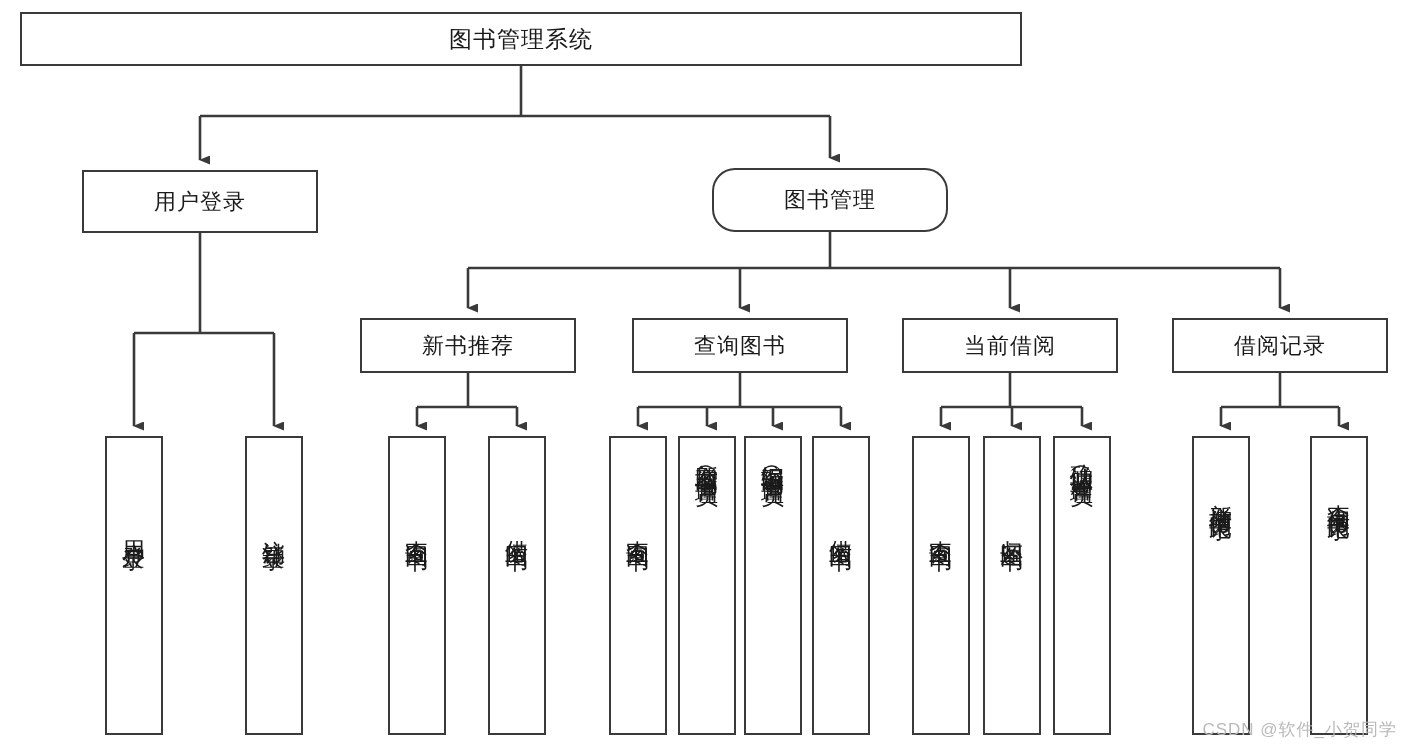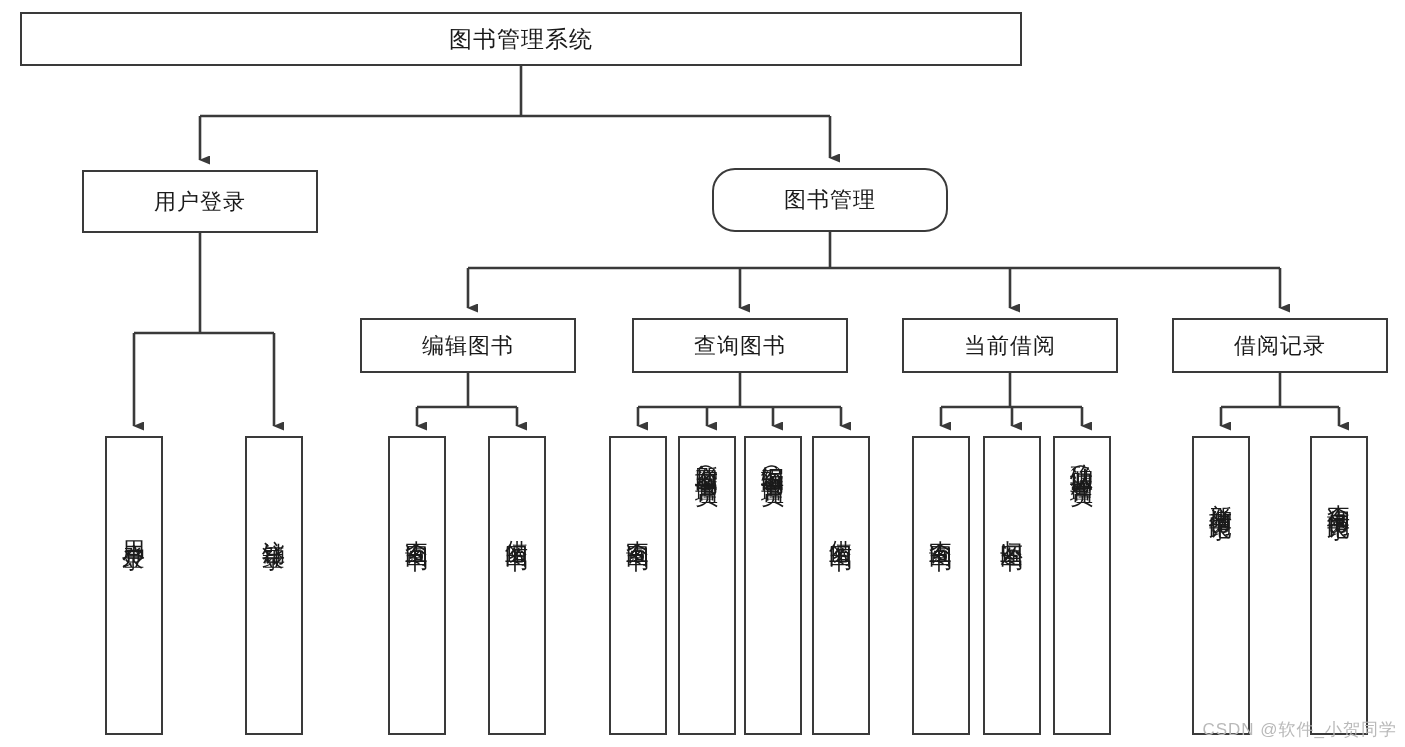--- a/index.html
+++ b/index.html
@@ -110,21 +110,21 @@
   </div>
 
   <div class="node horiz" style="left:82px;top:170px;width:236px;height:63px;">
     <span>用户登录</span>
   </div>
   <div class="node horiz" style="left:712px;top:168px;width:236px;height:64px;border-radius:23px;">
     <span>图书管理</span>
   </div>
 
   <div class="node horiz" style="left:360px;top:318px;width:216px;height:55px;">
-    <span>编辑图书</span>
+    <span>新书推荐</span>
   </div>
   <div class="node horiz" style="left:632px;top:318px;width:216px;height:55px;">
     <span>查询图书</span>
   </div>
   <div class="node horiz" style="left:1172px;top:318px;width:216px;height:55px;">
     <span>借阅记录</span>
   </div>
   <div class="node horiz" style="left:902px;top:318px;width:216px;height:55px;">
     <span>当前借阅</span>
   </div>

